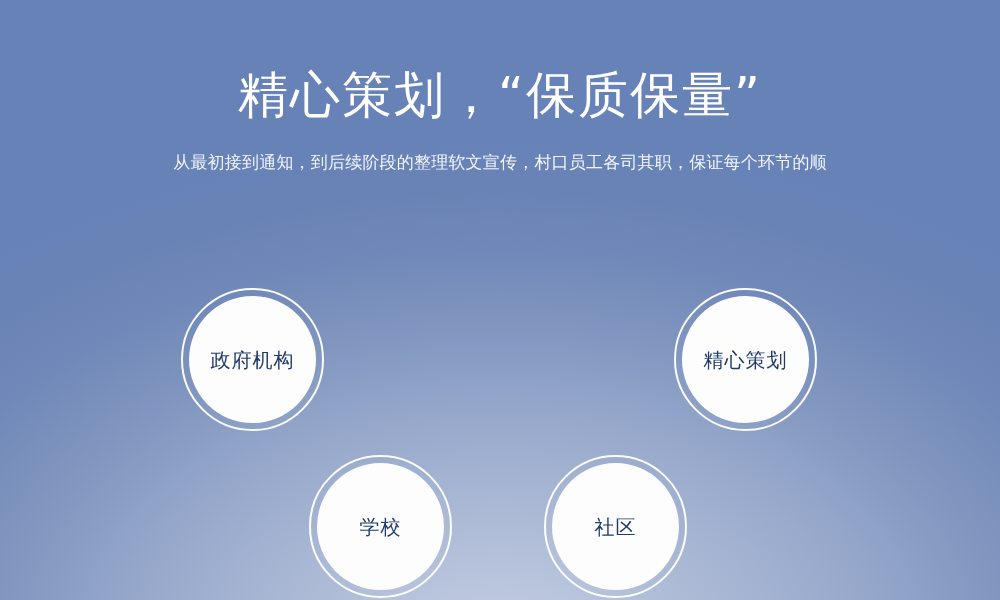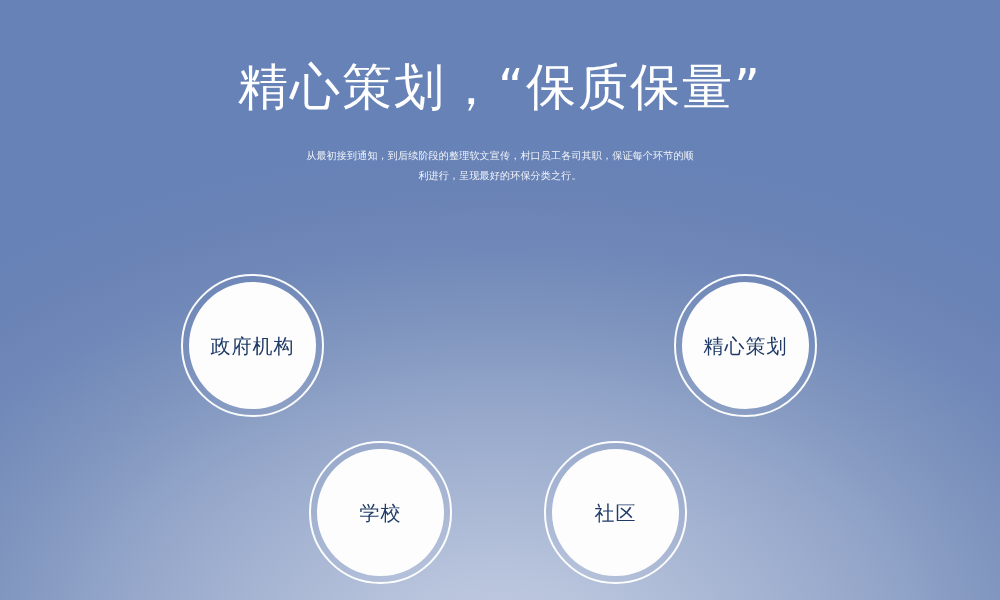--- a/index.html
+++ b/index.html
@@ -34,46 +34,46 @@
   
   .heading-area {
     position: absolute;
     left: 0;
     top: 0;
     width: 1000px;
     text-align: center;
   }
 
   .slide-title {
-    margin: 9px;
-    padding-top: 51px;
+    margin: 0;
+    padding-top: 68px;
     font-size: 50px;
     font-weight: 400;
     line-height: 1.1;
     color: #ffffff;
     letter-spacing: 2px;
     white-space: nowrap;
   }
 
   .slide-subtitle {
     margin: 0 auto;
     padding-top: 22px;
     width: 716px;
-    font-size: 10px;
+    font-size: 17px;
     line-height: 2.0;
     color: #f2f5fa;
     text-align: center;
     letter-spacing: 0.2px;
   }
 
   
   .circle-group {
     position: absolute;
     left: 0;
-    top: 2px;
+    top: 16px;
     width: 1000px;
     height: 444px;
   }
 
   .node {
     position: absolute;
     width: 143px;
     height: 143px;
     border-radius: 50%;
     border: 2px solid rgba(255, 255, 255, 0.96);
@@ -111,21 +111,20 @@
 </style>
 </head>
 <body>
 
 <div id="slide">
 
   <div class="heading-area">
     <h1 class="slide-title">精心策划，“保质保量”</h1>
     <div class="slide-subtitle">
       <div>从最初接到通知，到后续阶段的整理软文宣传，村口员工各司其职，保证每个环节的顺</div>
-      <div>利进行，呈现最好的环保分类之行。</div>
     </div>
   </div>
 
   <div class="circle-group">
 
     <div class="node node-1">
       <div class="node-disc">
         <span class="node-label">政府机构</span>
       </div>
     </div>

